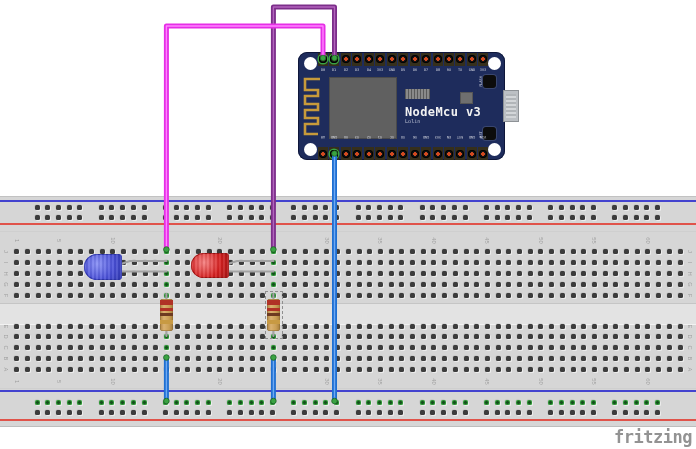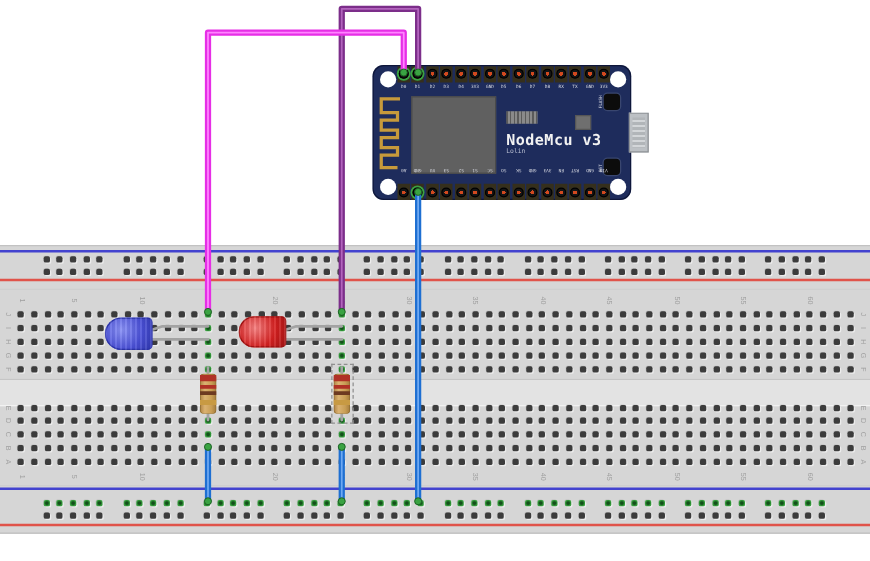--- a/index.html
+++ b/index.html
@@ -1126,13 +1126,14 @@
         <circle cx="334.5" cy="58" r="2.8" fill="#3aa342" stroke="#1c6322" stroke-width=".8"></circle>
         <circle cx="334.5" cy="153.5" r="2.8" fill="#3aa342" stroke="#1c6322" stroke-width=".8"></circle>
         <circle cx="334.5" cy="401" r="2.8" fill="#3aa342" stroke="#1c6322" stroke-width=".8"></circle>
         <circle cx="166.4" cy="357.5" r="2.8" fill="#3aa342" stroke="#1c6322" stroke-width=".8"></circle>
         <circle cx="166.4" cy="401" r="2.8" fill="#3aa342" stroke="#1c6322" stroke-width=".8"></circle>
         <circle cx="273.4" cy="357.5" r="2.8" fill="#3aa342" stroke="#1c6322" stroke-width=".8"></circle>
         <circle cx="273.4" cy="401" r="2.8" fill="#3aa342" stroke="#1c6322" stroke-width=".8"></circle>
       </g>
   </svg>
 
+  <div id="watermark">fritzing</div>
 </div>
 
 </body></html>

